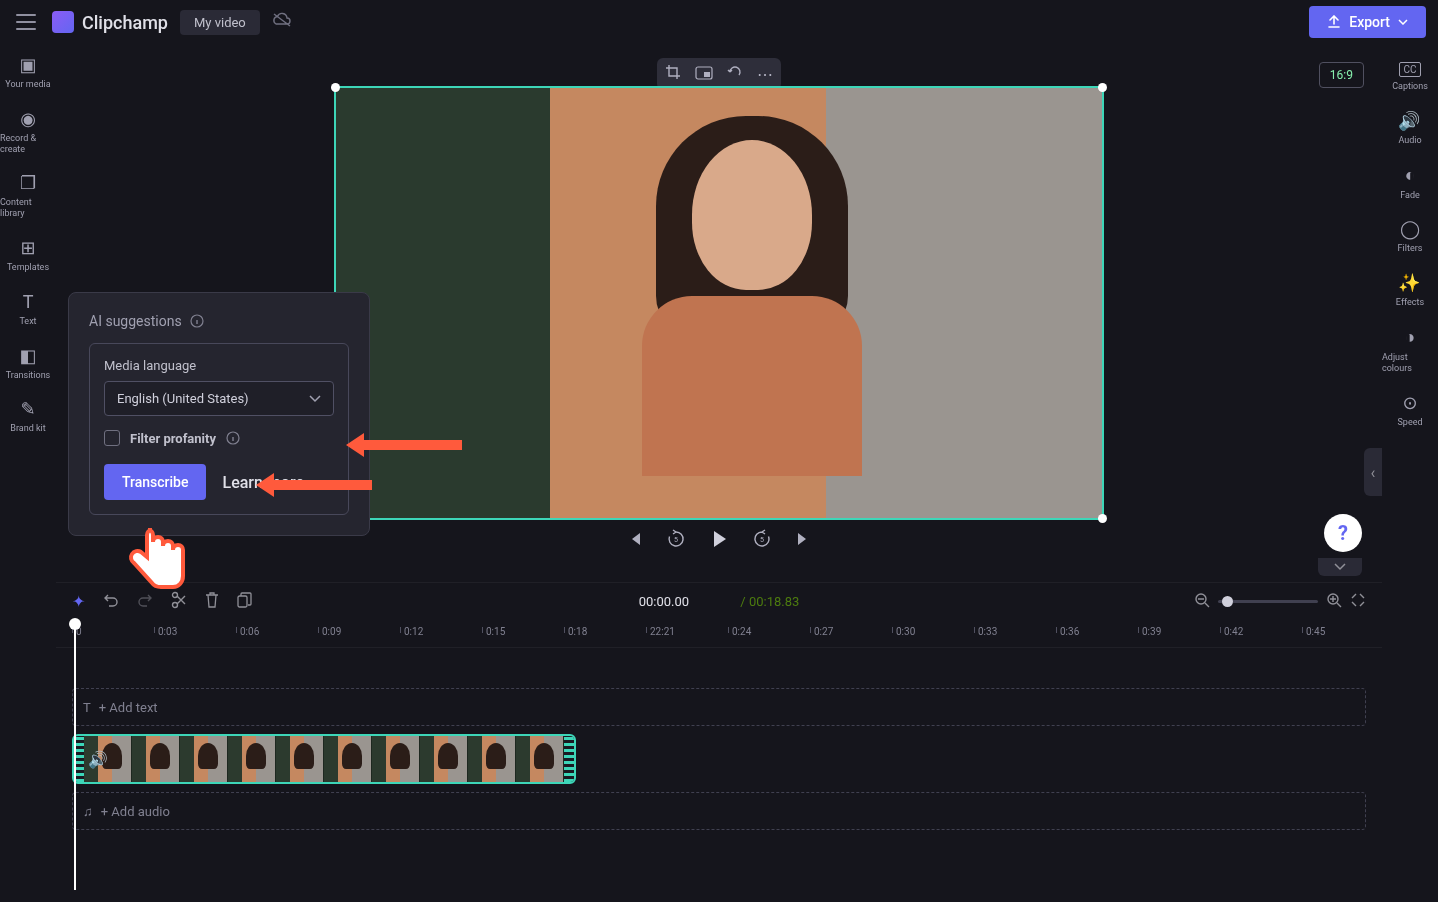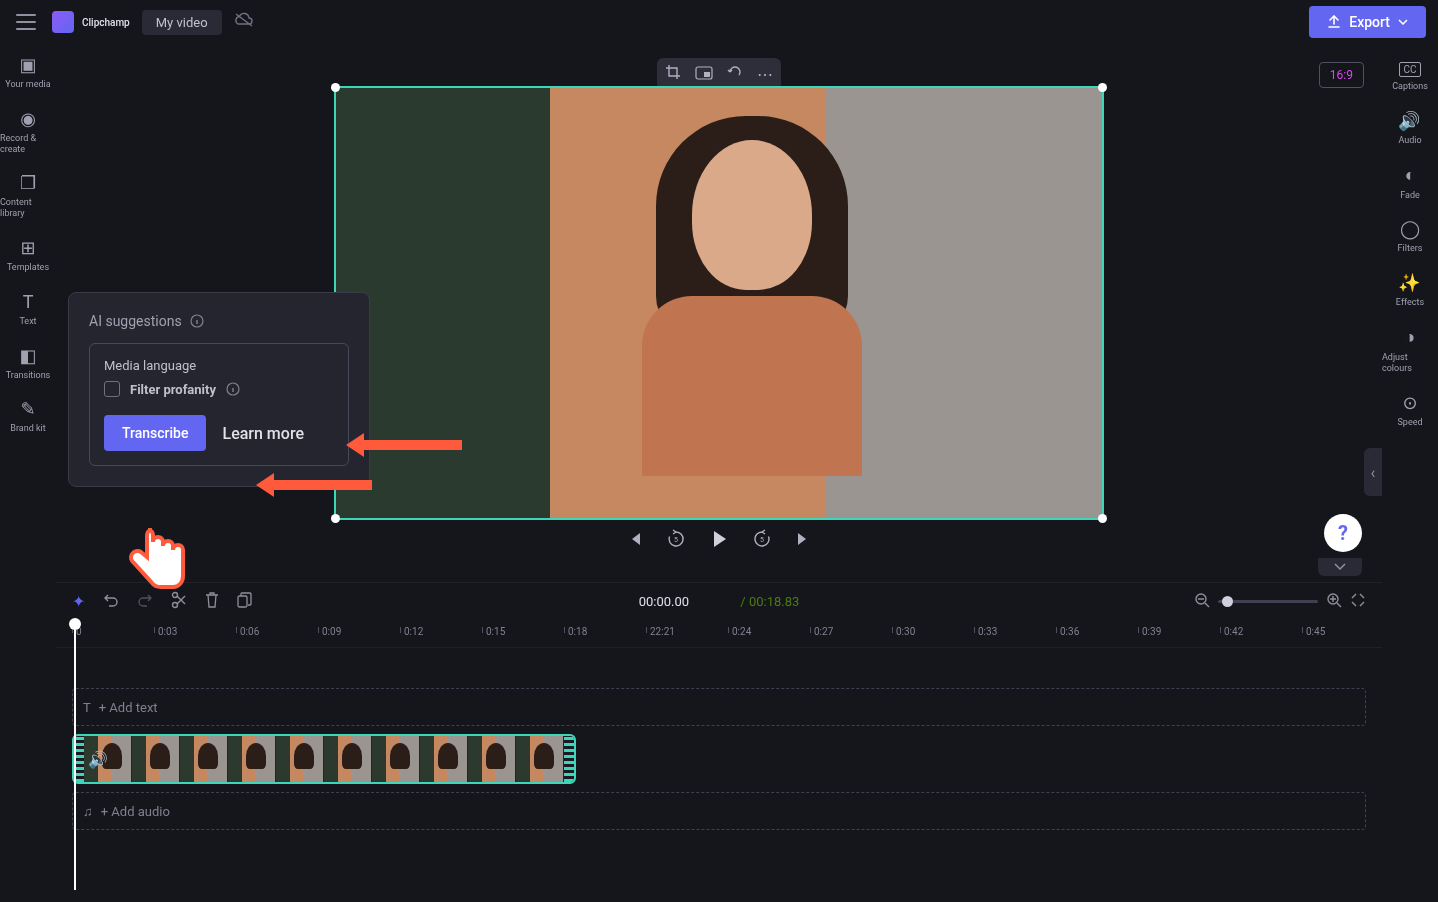--- a/index.html
+++ b/index.html
@@ -4,40 +4,40 @@
 <style>
 * { margin: 0; padding: 0; box-sizing: border-box; font-family: -apple-system, BlinkMacSystemFont, "Segoe UI", Roboto, sans-serif; }
 body { background: #15151c; color: #e0e0e8; width: 1438px; height: 902px; overflow: hidden; position: relative; }
 
 
 .topbar { height: 44px; display: flex; align-items: center; padding: 0 12px; gap: 12px; }
 .hamburger { width: 28px; height: 28px; display: flex; flex-direction: column; justify-content: center; gap: 5px; cursor: pointer; padding: 4px; }
 .hamburger span { height: 2px; background: #9090a0; border-radius: 1px; }
 .logo-wrap { display: flex; align-items: center; gap: 8px; }
 .logo-mark { width: 22px; height: 22px; background: linear-gradient(135deg, #8b5cf6, #6366f1); border-radius: 4px; }
-.logo-text { font-size: 10px; font-weight: 500; color: #e0e0e8; }
+.logo-text { font-size: 18px; font-weight: 500; color: #e0e0e8; }
 .project-name { background: #2a2a36; padding: 5px 14px; border-radius: 4px; font-size: 13px; color: #c0c0cc; }
 .cloud-icon { color: #707080; }
 .topbar-spacer { flex: 1; }
 .export-btn { background: #6366f1; color: white; padding: 8px 18px; border-radius: 4px; font-size: 14px; font-weight: 500; display: flex; align-items: center; gap: 8px; border: none; cursor: pointer; }
 
 
 .left-sidebar { position: absolute; left: 0; top: 44px; width: 56px; display: flex; flex-direction: column; align-items: center; padding-top: 10px; gap: 18px; }
 .sb-item { display: flex; flex-direction: column; align-items: center; gap: 4px; color: #a0a0b0; cursor: pointer; width: 56px; }
 .sb-item .icon { font-size: 18px; }
 .sb-item .label { font-size: 9px; text-align: left; line-height: 1.2; }
 
 
 .right-sidebar { position: absolute; right: 0; top: 44px; width: 56px; display: flex; flex-direction: column; align-items: center; padding-top: 18px; gap: 18px; }
 
 
 .preview-area { position: absolute; left: 56px; right: 56px; top: 44px; height: 520px; display: flex; flex-direction: column; align-items: center; }
 .preview-toolbar { position: absolute; top: 14px; left: 50%; transform: translateX(-50%); background: #2e2e3a; border-radius: 6px; padding: 6px 8px; display: flex; gap: 14px; align-items: center; }
 .preview-toolbar .tool { color: #b0b0c0; cursor: pointer; }
-.aspect-badge { position: absolute; top: 18px; right: 18px; border: 1px solid #505060; padding: 5px 10px; border-radius: 4px; font-size: 12px; color: #d946ef; }
+.aspect-badge { position: absolute; top: 18px; right: 18px; border: 1px solid #505060; padding: 5px 10px; border-radius: 4px; font-size: 12px; color: #86efac; }
 .video-frame { position: absolute; top: 42px; left: 50%; transform: translateX(-50%); width: 770px; height: 434px; border: 2px solid #3dd6b8; background: linear-gradient(90deg, #2a3a2e 0 28%, #c58860 28% 64%, #9a9590 64% 100%); }
 .video-frame .handle { position: absolute; width: 9px; height: 9px; background: white; border-radius: 50%; }
 .handle.tl { top: -5px; left: -5px; } .handle.tr { top: -5px; right: -5px; }
 .handle.bl { bottom: -5px; left: -5px; } .handle.br { bottom: -5px; right: -5px; }
 .video-frame .person { position: absolute; left: 40%; top: 12%; width: 220px; height: 360px; }
 .video-frame .person .head { width: 120px; height: 150px; background: #d9a98a; border-radius: 50% 50% 45% 45%; margin: 0 auto; position: relative; }
 .video-frame .person .hair { position: absolute; top: -24px; left: -36px; width: 192px; height: 220px; background: #2b1d18; border-radius: 90px 90px 40px 40px; z-index: -1; }
 .video-frame .person .torso { width: 220px; height: 180px; background: #c07450; border-radius: 50px 50px 0 0; margin-top: 6px; }
 
 .playback-bar { position: absolute; bottom: 10px; left: 50%; transform: translateX(-50%); display: flex; gap: 22px; align-items: center; }
@@ -240,20 +240,26 @@
 <div class="ai-panel">
   <div class="ai-title">
     <span>AI suggestions</span>
     <svg width="14" height="14" viewBox="0 0 14 14">
         <circle cx="7" cy="7" r="6" stroke="#808090" stroke-width="1.2" fill="none"></circle>
         <path d="M7 4h.01M7 6v4" stroke="#808090" stroke-width="1.4"></path>
       </svg>
   </div>
   <div class="ai-box">
     <div class="ai-label">Media language</div>
+    <div class="lang-select">
+      <span>English (United States)</span>
+      <svg width="12" height="8" viewBox="0 0 12 8">
+          <path d="M1 1l5 5 5-5" stroke="#a0a0b0" stroke-width="1.5" fill="none"></path>
+        </svg>
+    </div>
     <div class="filter-row">
       <div class="checkbox"></div>
       <span class="filter-label">Filter profanity</span>
       <svg width="14" height="14" viewBox="0 0 14 14">
           <circle cx="7" cy="7" r="6" stroke="#808090" stroke-width="1.2" fill="none"></circle>
           <path d="M7 4h.01M7 6v4" stroke="#808090" stroke-width="1.4"></path>
         </svg>
     </div>
     <div class="panel-actions">
       <button class="transcribe-btn">Transcribe</button>

